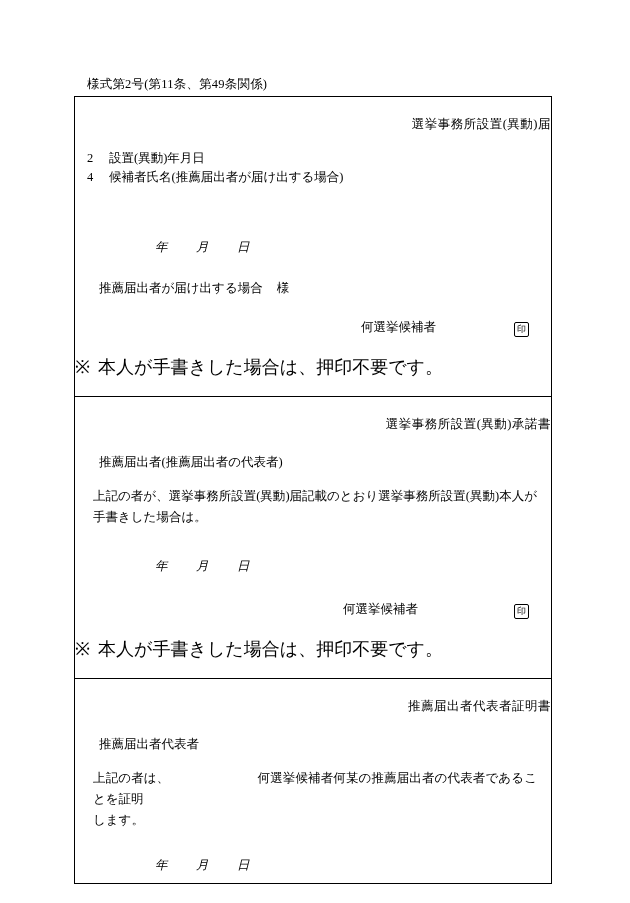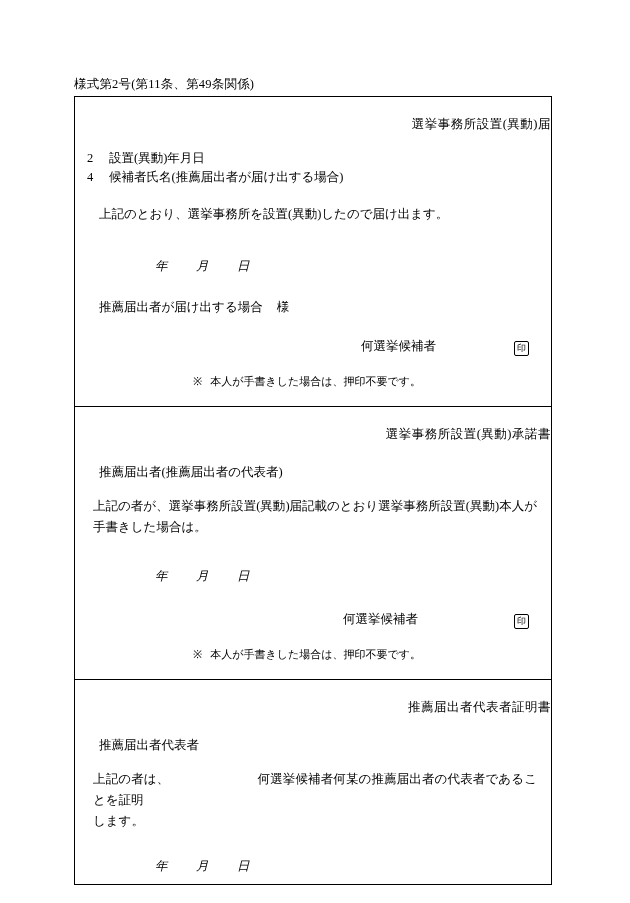--- a/index.html
+++ b/index.html
@@ -16,21 +16,21 @@
     overflow: hidden;
   }
   .page {
     position: relative;
     width: 630px;
     height: 903px;
     box-sizing: border-box;
   }
   .form-number {
     position: absolute;
-    left: 74px;
+    left: 87px;
     top: 76px;
     font-size: 12.5px;
     letter-spacing: 0.2px;
     white-space: nowrap;
   }
   .doc-box {
     position: absolute;
     left: 74px;
     top: 96px;
     width: 478px;
@@ -120,22 +120,22 @@
     height: 13px;
     border: 1px solid #000;
     border-radius: 2px;
     position: relative;
     font-size: 9px;
     line-height: 13px;
     text-align: center;
     vertical-align: -2px;
   }
   .note-row {
-    font-size: 11px;
-    text-align: center;
+    font-size: 18px;
+    text-align: left;
     padding-right: 12px;
     white-space: nowrap;
   }
   .note-row .mark {
     margin-right: 8px;
   }
   .spacer-8 { height: 8px; }
   .spacer-14 { height: 14px; }
   .spacer-16 { height: 16px; }
   .spacer-18 { height: 18px; }
@@ -158,21 +158,20 @@
 
     <div class="section sec-pad-bottom">
       <div class="sec-title">選挙事務所設置(異動)届</div>
 
       <ul class="numbered-list">
         <li><span class="num">2</span><span>設置(異動)年月日</span></li>
         <li><span class="num">4</span><span>候補者氏名(推薦届出者が届け出する場合)</span></li>
       </ul>
 
       <div class="spacer-18"></div>
-      <div class="para">上記のとおり、選挙事務所を設置(異動)したので届け出ます。</div>
 
       <div class="spacer-34"></div>
       <div class="date-line">
         <span>年</span><span class="gap"></span><span>月</span><span class="gap"></span><span>日</span>
       </div>
 
       <div class="spacer-24"></div>
       <div class="addressee">
         <span>推薦届出者が届け出する場合</span><span class="sama">様</span>
       </div>

